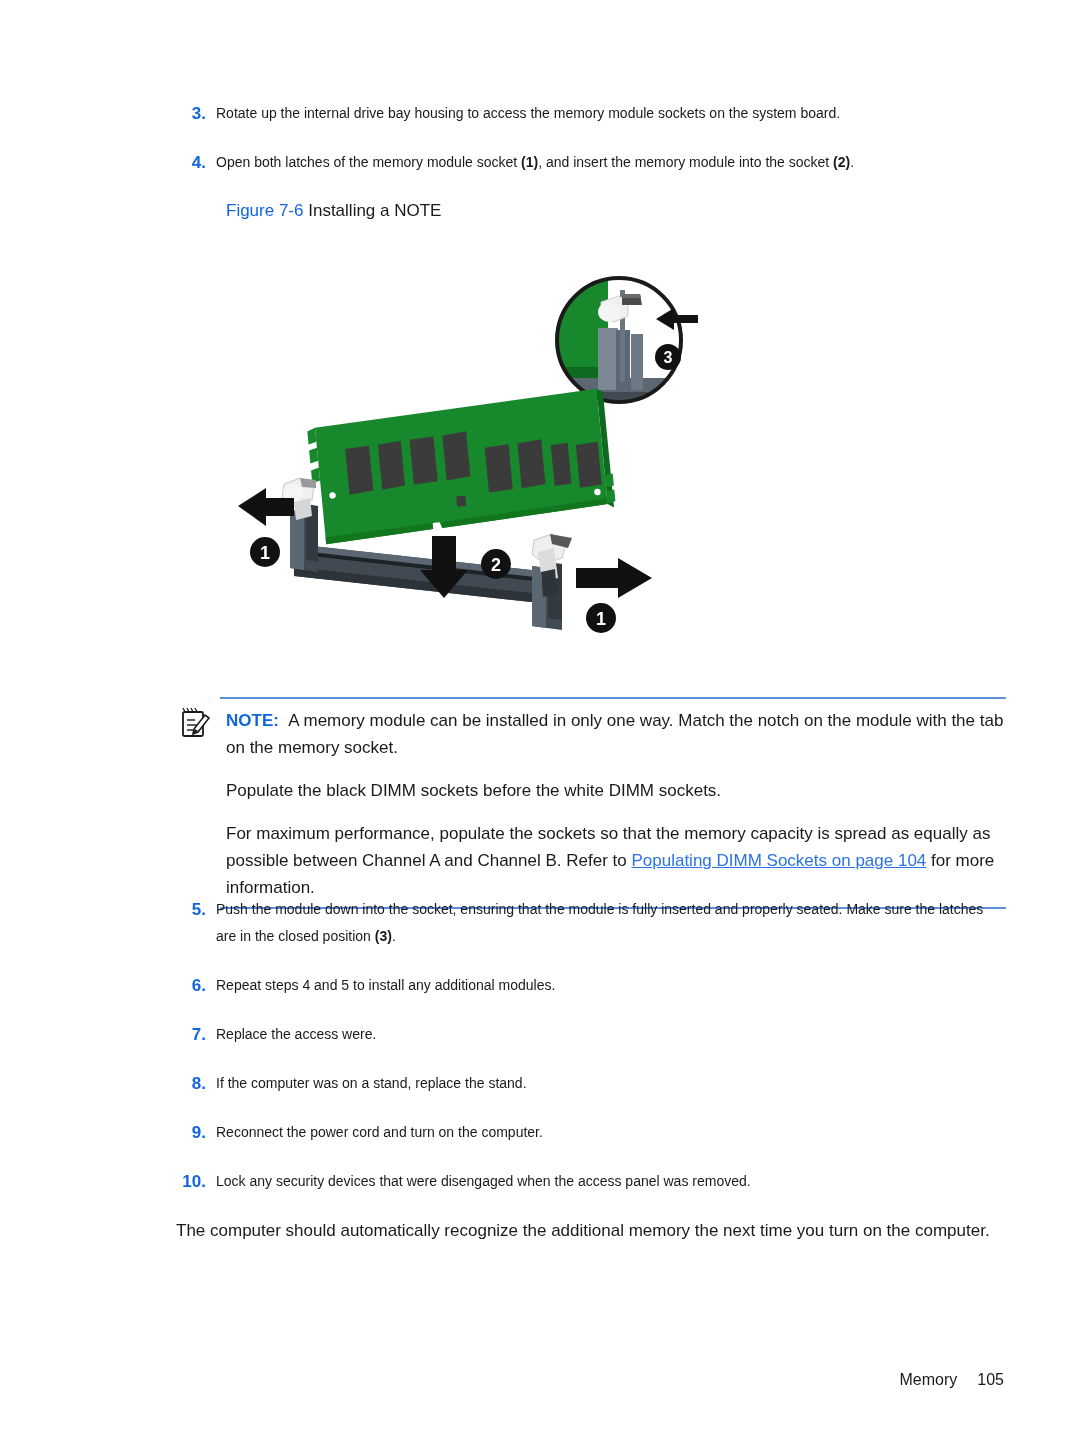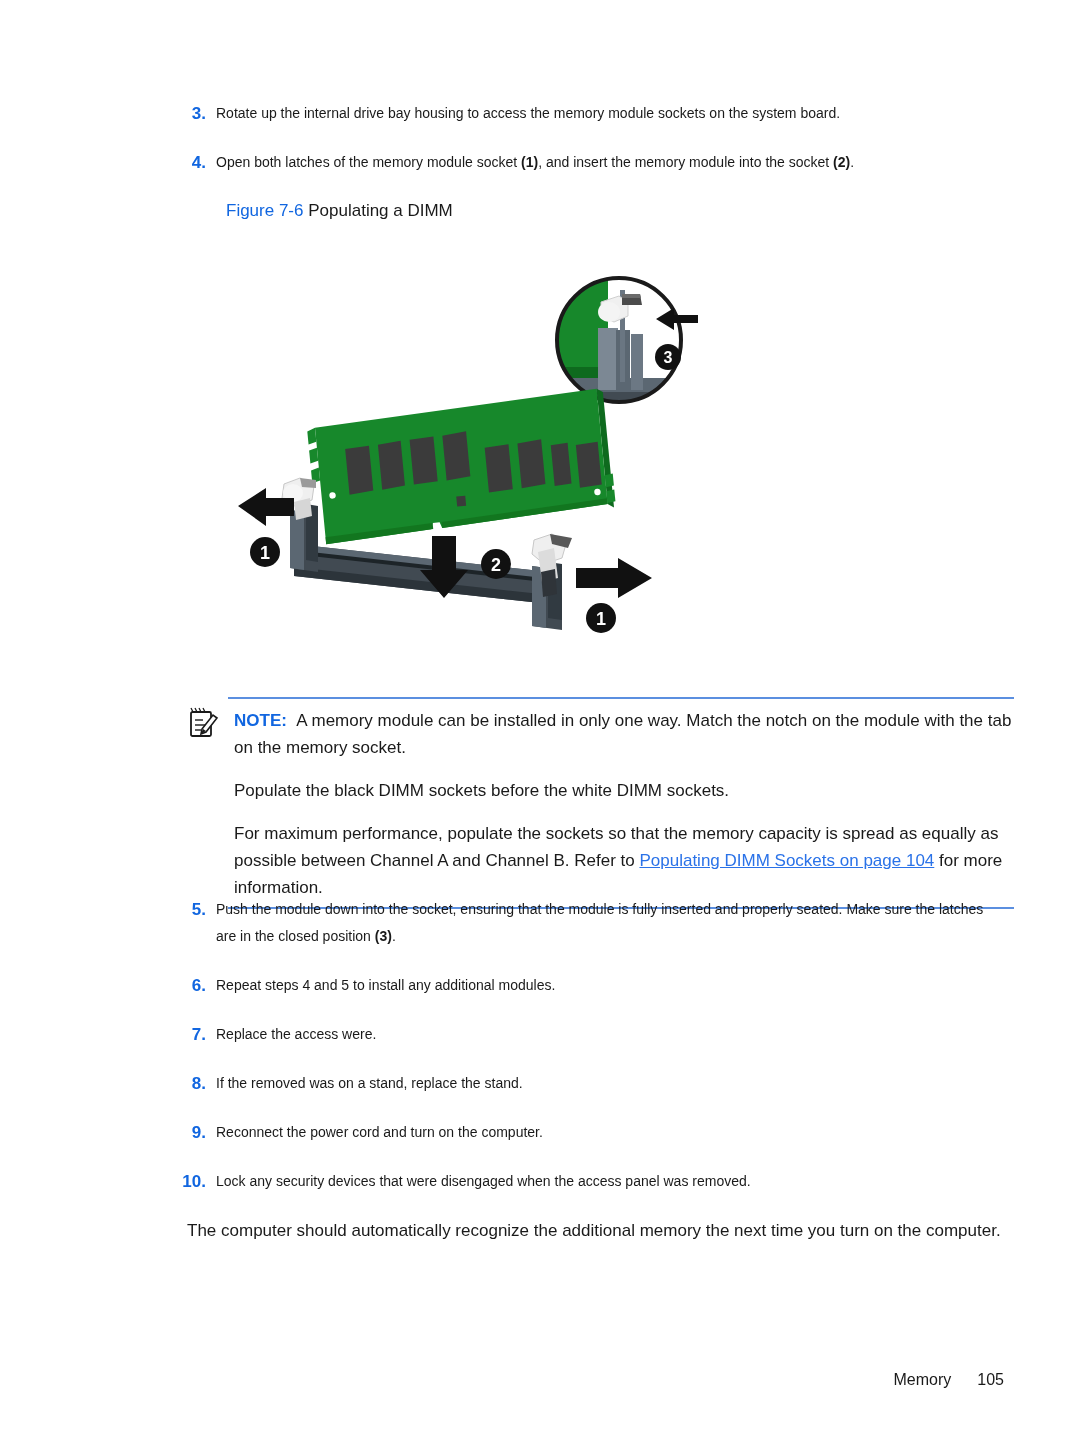--- a/index.html
+++ b/index.html
@@ -64,21 +64,21 @@
     color: #1166e0;
     font-weight: normal;
   }
   .fig-caption .fig-title {
     color: #1a1a1a;
   }
 
   
   .note-block {
     position: absolute;
-    left: 184px;
+    left: 176px;
     top: 697px;
     width: 830px;
   }
   .note-rule {
     height: 2px;
     background: #5b8fe0;
     margin-left: 44px;
   }
   .note-body {
     position: relative;
@@ -107,21 +107,21 @@
   }
 
   
   .footer {
     position: absolute;
     right: 76px;
     bottom: 48px;
     font-size: 16px;
     color: #1a1a1a;
     display: flex;
-    gap: 26px;
+    gap: 20px;
   }
 
   
   .figure {
     position: absolute;
     left: 232px;
     top: 272px;
     width: 480px;
     height: 400px;
   }
@@ -138,21 +138,21 @@
       <div class="list-num">3.</div>
       <div class="list-text">Rotate up the internal drive bay housing to access the memory module sockets on the system board.</div>
     </div>
 
     <div class="list-item">
       <div class="list-num">4.</div>
       <div class="list-text"><span>Open both latches of the memory module socket </span><b>(1)</b><span>, and insert the memory module into the socket </span><b>(2)</b><span>.</span></div>
     </div>
 
     <div class="fig-caption">
-      <span class="fig-label">Figure 7-6</span><span class="fig-title">&nbsp;<span>Populating a DIMM</span></span>
+      <span class="fig-label">Figure 7-6</span><span class="fig-title">&nbsp;<span>Installing a NOTE</span></span>
     </div>
   </div>
 
   <div class="figure">
     <svg width="480" height="400" viewBox="0 0 480 400" xmlns="http://www.w3.org/2000/svg">
       <defs>
         <clipPath id="insetClip">
           <circle cx="387" cy="68" r="62"></circle>
         </clipPath>
       </defs>
@@ -329,34 +329,34 @@
       <div class="list-text">Repeat steps 4 and 5 to install any additional modules.</div>
     </div>
 
     <div class="list-item">
       <div class="list-num">7.</div>
       <div class="list-text">Replace the access were.</div>
     </div>
 
     <div class="list-item">
       <div class="list-num">8.</div>
-      <div class="list-text">If the removed was on a stand, replace the stand.</div>
+      <div class="list-text">If the computer was on a stand, replace the stand.</div>
     </div>
 
     <div class="list-item">
       <div class="list-num">9.</div>
       <div class="list-text">Reconnect the power cord and turn on the computer.</div>
     </div>
 
     <div class="list-item">
       <div class="list-num">10.</div>
       <div class="list-text">Lock any security devices that were disengaged when the access panel was removed.</div>
     </div>
 
-    <div style="margin-left:11px; font-size:17px; line-height:27px; margin-top:22px;">The computer should automatically recognize the additional memory the next time you turn on the computer.</div>
+    <div style="margin-left:0px; font-size:17px; line-height:27px; margin-top:22px;">The computer should automatically recognize the additional memory the next time you turn on the computer.</div>
   </div>
 
   <div class="footer">
     <span>Memory</span>
     <span>105</span>
   </div>
 
 </div>
 
 </body></html>

